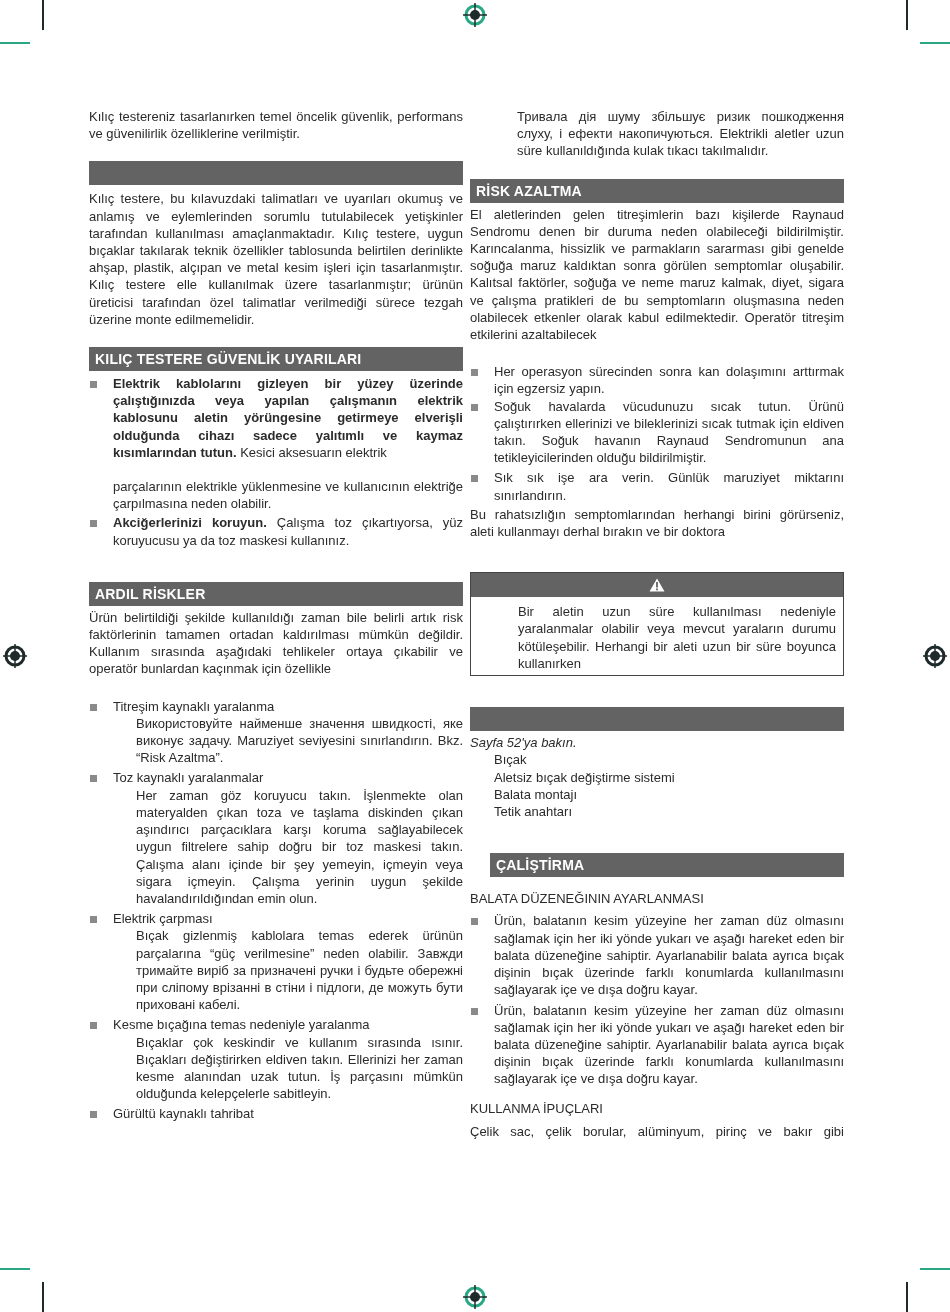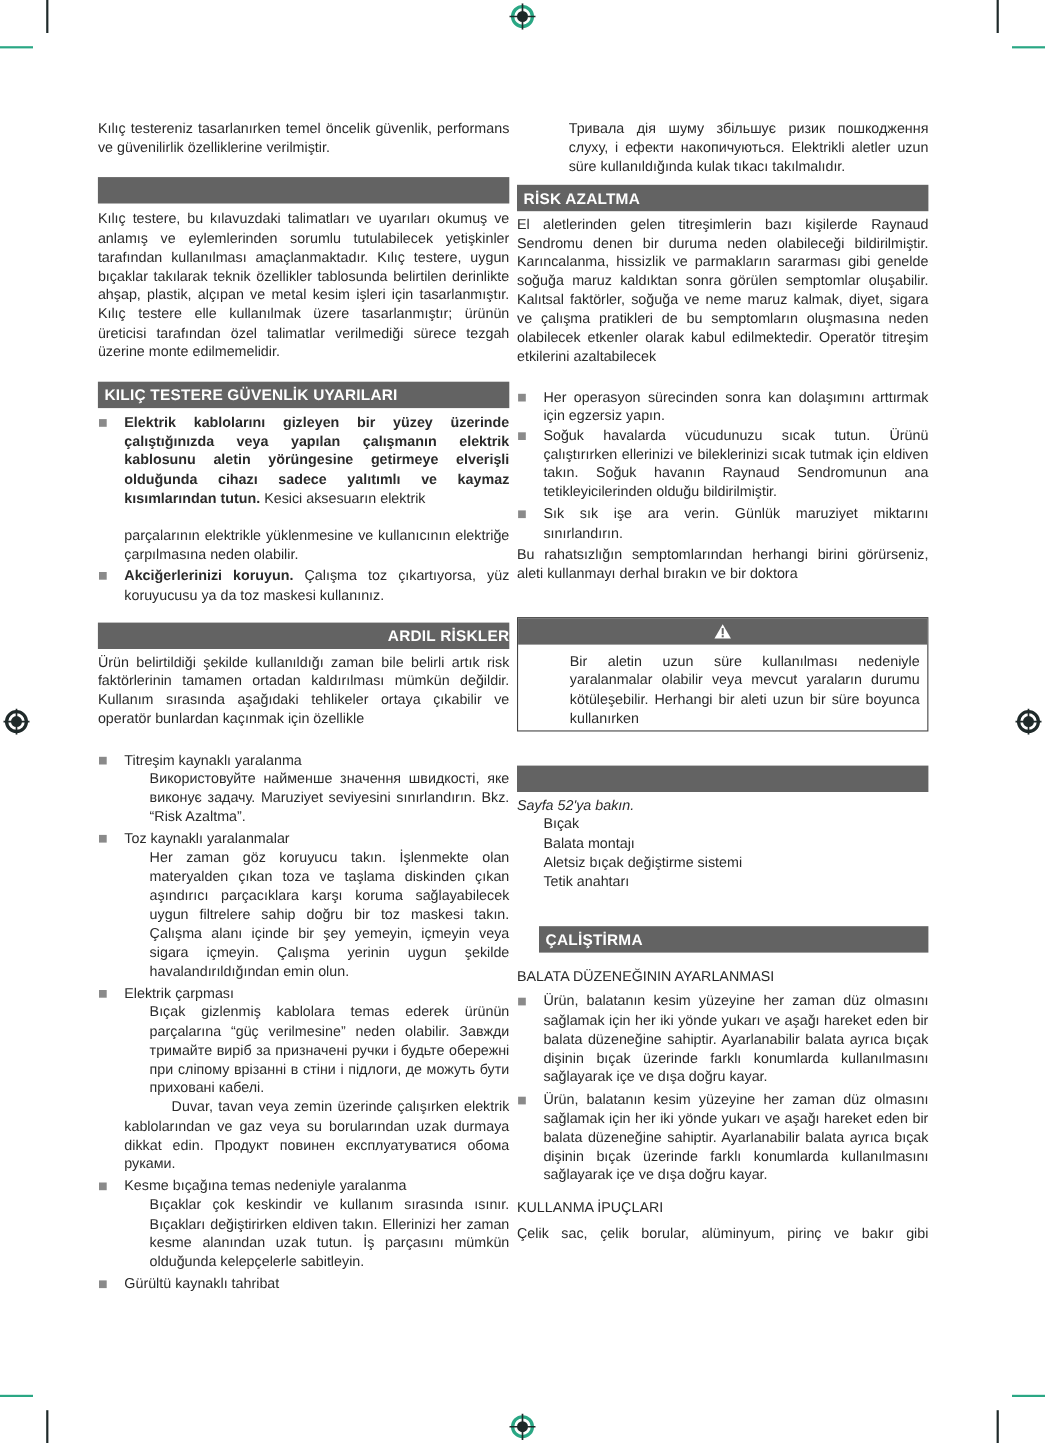--- a/index.html
+++ b/index.html
@@ -76,41 +76,40 @@
 
   <div class="bar" style="margin-top:19px;">KILIÇ TESTERE GÜVENLİK UYARILARI</div>
   <div class="bullet" style="margin-top:4px;">
     <span class="b">Elektrik kablolarını gizleyen bir yüzey üzerinde çalıştığınızda veya yapılan çalışmanın elektrik kablosunu aletin yörüngesine getirmeye elverişli olduğunda cihazı sadece yalıtımlı ve kaymaz kısımlarından tutun.</span><span> Kesici aksesuarın elektrik</span>
   </div>
   <p class="sub" style="margin-top:17px;">parçalarının elektrikle yüklenmesine ve kullanıcının elektriğe çarpılmasına neden olabilir.</p>
   <div class="bullet" style="margin-top:2px;">
     <span class="b">Akciğerlerinizi koruyun.</span><span> Çalışma toz çıkartıyorsa, yüz koruyucusu ya da toz maskesi kullanınız.</span>
   </div>
 
-  <div class="bar" style="margin-top:17px;text-align:right;">ARDIL RİSKLER</div>
+  <div class="bar" style="margin-top:33px;">ARDIL RİSKLER</div>
   <p style="margin-top:3px;">Ürün belirtildiği şekilde kullanıldığı zaman bile belirli artık risk faktörlerinin tamamen ortadan kaldırılması mümkün değildir. Kullanım sırasında aşağıdaki tehlikeler ortaya çıkabilir ve operatör bunlardan kaçınmak için özellikle</p>
 
   <div style="margin-top:20px;">
     <div class="bullet">Titreşim kaynaklı yaralanma</div>
     <p class="indent">Використовуйте найменше значення швидкості, яке виконує задачу. Maruziyet seviyesini sınırlandırın. Bkz. “Risk Azaltma”.</p>
     <div class="bullet" style="margin-top:3px;">Toz kaynaklı yaralanmalar</div>
     <p class="indent">Her zaman göz koruyucu takın. İşlenmekte olan materyalden çıkan toza ve taşlama diskinden çıkan aşındırıcı parçacıklara karşı koruma sağlayabilecek uygun filtrelere sahip doğru bir toz maskesi takın. Çalışma alanı içinde bir şey yemeyin, içmeyin veya sigara içmeyin. Çalışma yerinin uygun şekilde havalandırıldığından emin olun.</p>
     <div class="bullet" style="margin-top:3px;">Elektrik çarpması</div>
     <p class="indent">Bıçak gizlenmiş kablolara temas ederek ürünün parçalarına “güç verilmesine” neden olabilir. Завжди тримайте виріб за призначені ручки і будьте обережні при сліпому врізанні в стіни і підлоги, де можуть бути приховані кабелі.</p>
-    <p class="sub" style="text-indent:43px;">Duvar, tavan veya zemin üzerinde çalışırken elektrik kablolarından ve gaz veya su borularından uzak durmaya dikkat edin. Продукт повинен експлуатуватися обома руками.</p>
     <div class="bullet" style="margin-top:3px;">Kesme bıçağına temas nedeniyle yaralanma</div>
     <p class="indent">Bıçaklar çok keskindir ve kullanım sırasında ısınır. Bıçakları değiştirirken eldiven takın. Ellerinizi her zaman kesme alanından uzak tutun. İş parçasını mümkün olduğunda kelepçelerle sabitleyin.</p>
     <div class="bullet" style="margin-top:3px;">Gürültü kaynaklı tahribat</div>
   </div>
 </div>
 
 <div class="col right">
   <p class="indent" style="padding-left:47px;">Тривала дія шуму збільшує ризик пошкодження слуху, і ефекти накопичуються. Elektrikli aletler uzun süre kullanıldığında kulak tıkacı takılmalıdır.</p>
 
-  <div class="bar" style="margin-top:8px;">RİSK AZALTMA</div>
+  <div class="bar" style="margin-top:19px;">RİSK AZALTMA</div>
   <p style="margin-top:3px;">El aletlerinden gelen titreşimlerin bazı kişilerde Raynaud Sendromu denen bir duruma neden olabileceği bildirilmiştir. Karıncalanma, hissizlik ve parmakların sararması gibi genelde soğuğa maruz kaldıktan sonra görülen semptomlar oluşabilir. Kalıtsal faktörler, soğuğa ve neme maruz kalmak, diyet, sigara ve çalışma pratikleri de bu semptomların oluşmasına neden olabilecek etkenler olarak kabul edilmektedir. Operatör titreşim etkilerini azaltabilecek</p>
 
   <div style="margin-top:20px;">
     <div class="bullet" style="margin-top:3px;">Her operasyon sürecinden sonra kan dolaşımını arttırmak için egzersiz yapın.</div>
     <div class="bullet">Soğuk havalarda vücudunuzu sıcak tutun. Ürünü çalıştırırken ellerinizi ve bileklerinizi sıcak tutmak için eldiven takın. Soğuk havanın Raynaud Sendromunun ana tetikleyicilerinden olduğu bildirilmiştir.</div>
     <div class="bullet" style="margin-top:3px;">Sık sık işe ara verin. Günlük maruziyet miktarını sınırlandırın.</div>
   </div>
   <p style="margin-top:2px;">Bu rahatsızlığın semptomlarından herhangi birini görürseniz, aleti kullanmayı derhal bırakın ve bir doktora</p>
 
   <div class="warnbox" style="margin-top:32px;height:102px;">
@@ -121,22 +120,22 @@
           <rect x="7.1" y="10.5" width="1.8" height="1.8" fill="#636363"></rect>
         </svg>
     </div>
     <p style="padding:6px 7px 0 7px;margin-left:40px;">Bir aletin uzun süre kullanılması nedeniyle yaralanmalar olabilir veya mevcut yaraların durumu kötüleşebilir. Herhangi bir aleti uzun bir süre boyunca kullanırken</p>
   </div>
 
   <div class="bar" style="margin-top:31px;"></div>
   <p class="it" style="margin-top:3px;">Sayfa 52'ya bakın.</p>
   <div style="padding-left:24px;">
     <div>Bıçak</div>
+    <div>Aletsiz bıçak değiştirme sistemi</div>
     <div>Balata montajı</div>
-    <div>Aletsiz bıçak değiştirme sistemi</div>
     <div>Tetik anahtarı</div>
   </div>
 
   <div class="bar" style="margin-top:33px;margin-left:20px;">ÇALİŞTİRMA</div>
   <div class="subhead" style="margin-top:13px;">BALATA DÜZENEĞININ AYARLANMASI</div>
   <div class="bullet" style="margin-top:5px;">Ürün, balatanın kesim yüzeyine her zaman düz olmasını sağlamak için her iki yönde yukarı ve aşağı hareket eden bir balata düzeneğine sahiptir. Ayarlanabilir balata ayrıca bıçak dişinin bıçak üzerinde farklı konumlarda kullanılmasını sağlayarak içe ve dışa doğru kayar.</div>
   <div class="bullet" style="margin-top:3px;">Ürün, balatanın kesim yüzeyine her zaman düz olmasını sağlamak için her iki yönde yukarı ve aşağı hareket eden bir balata düzeneğine sahiptir. Ayarlanabilir balata ayrıca bıçak dişinin bıçak üzerinde farklı konumlarda kullanılmasını sağlayarak içe ve dışa doğru kayar.</div>
 
   <div class="subhead" style="margin-top:12px;">KULLANMA İPUÇLARI</div>
   <p style="margin-top:6px;text-align-last:justify;">Çelik sac, çelik borular, alüminyum, pirinç ve bakır gibi</p>

